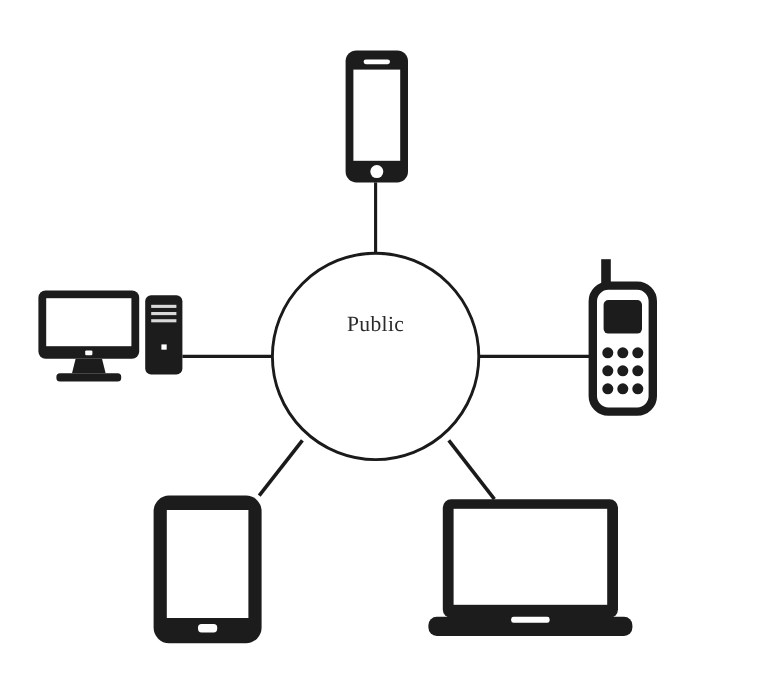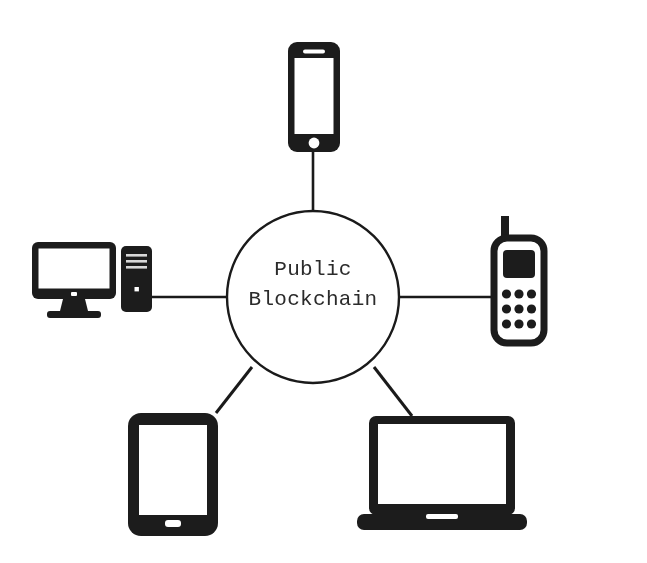--- a/index.html
+++ b/index.html
@@ -25,22 +25,22 @@
     top: 0;
     width: 647px;
     height: 563px;
   }
   .hub-label {
     position: absolute;
     left: 213px;
     top: 255px;
     width: 200px;
     text-align: center;
-    font-family: Liberation Mono, monospace;
-    font-size: 21px;
+    font-family: Liberation Serif, serif;
+    font-size: 18px;
     line-height: 30px;
     color: #2b2b2b;
     letter-spacing: 0.3px;
     white-space: nowrap;
     pointer-events: none;
   }
   .hub-label .line2 {
     display: block;
   }
 </style>
@@ -116,16 +116,15 @@
       <rect x="378" y="424" width="128" height="80" fill="#ffffff"></rect>
 
       <rect x="357" y="514" width="170" height="16" rx="7" ry="7" fill="#1c1c1c"></rect>
       <rect x="426" y="514" width="32" height="5" rx="2" ry="2" fill="#ffffff"></rect>
     </g>
 
   </svg>
 
   <div class="hub-label">
     <span>Public</span>
-    <span class="line2">Blockchain</span>
   </div>
 
 </div>
 
 </body></html>

